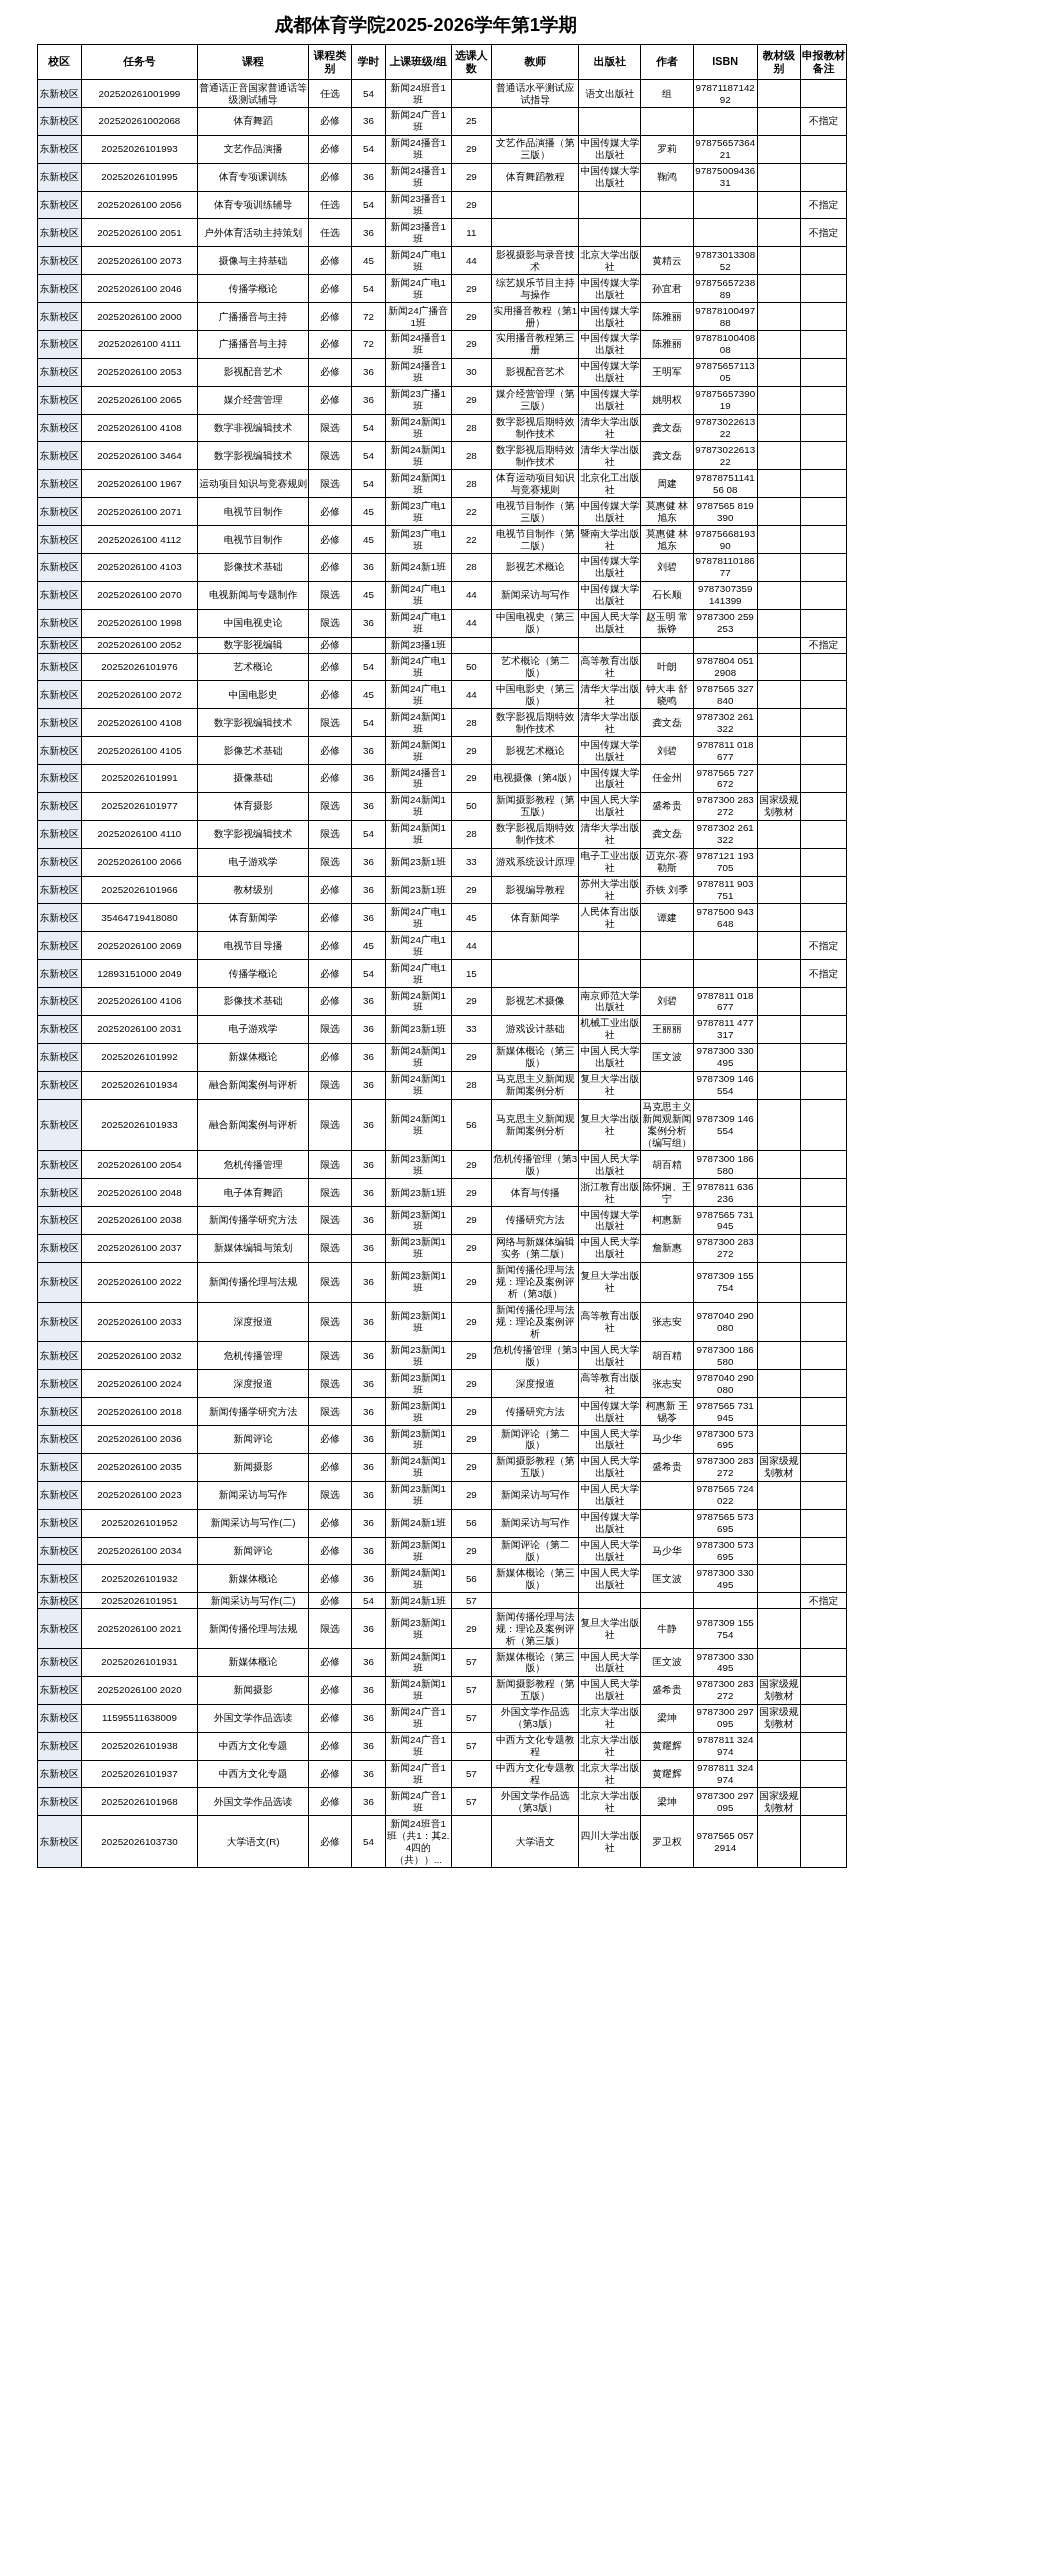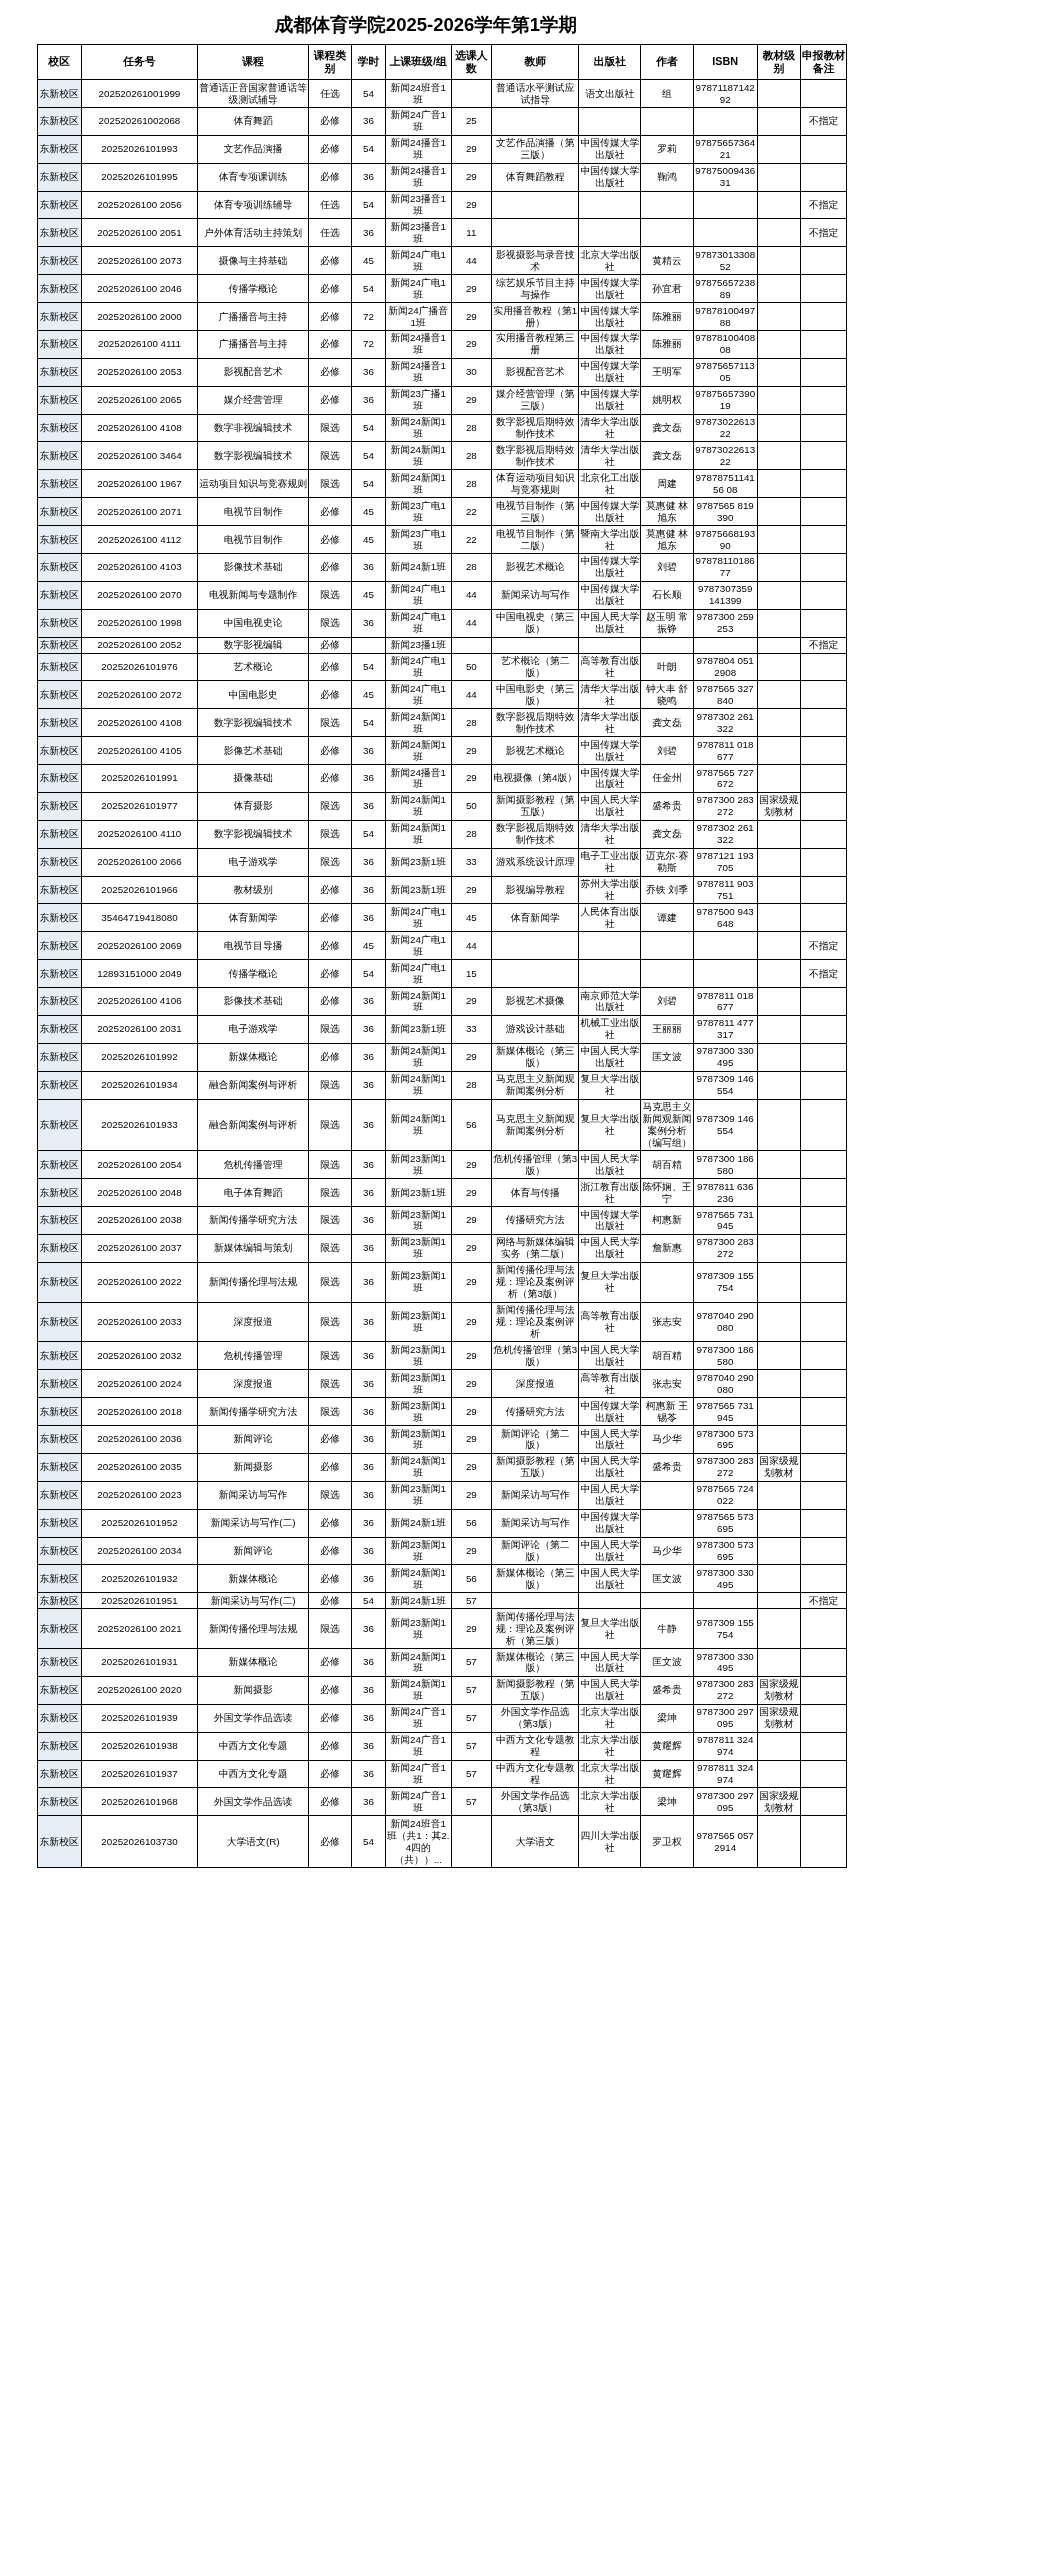--- a/index.html
+++ b/index.html
@@ -917,21 +917,21 @@
           <td>57</td>
           <td>新闻摄影教程（第五版）</td>
           <td>中国人民大学出版社</td>
           <td>盛希贵</td>
           <td>9787300 283272</td>
           <td>国家级规划教材</td>
           <td></td>
         </tr>
         <tr>
           <td class="campus">东新校区</td>
-          <td>20252026101939</td>
+          <td>11595511638009</td>
           <td>外国文学作品选读</td>
           <td>必修</td>
           <td>36</td>
           <td>新闻24广音1班</td>
           <td>57</td>
           <td>外国文学作品选（第3版）</td>
           <td>北京大学出版社</td>
           <td>梁坤</td>
           <td>9787300 297095</td>
           <td>国家级规划教材</td>

